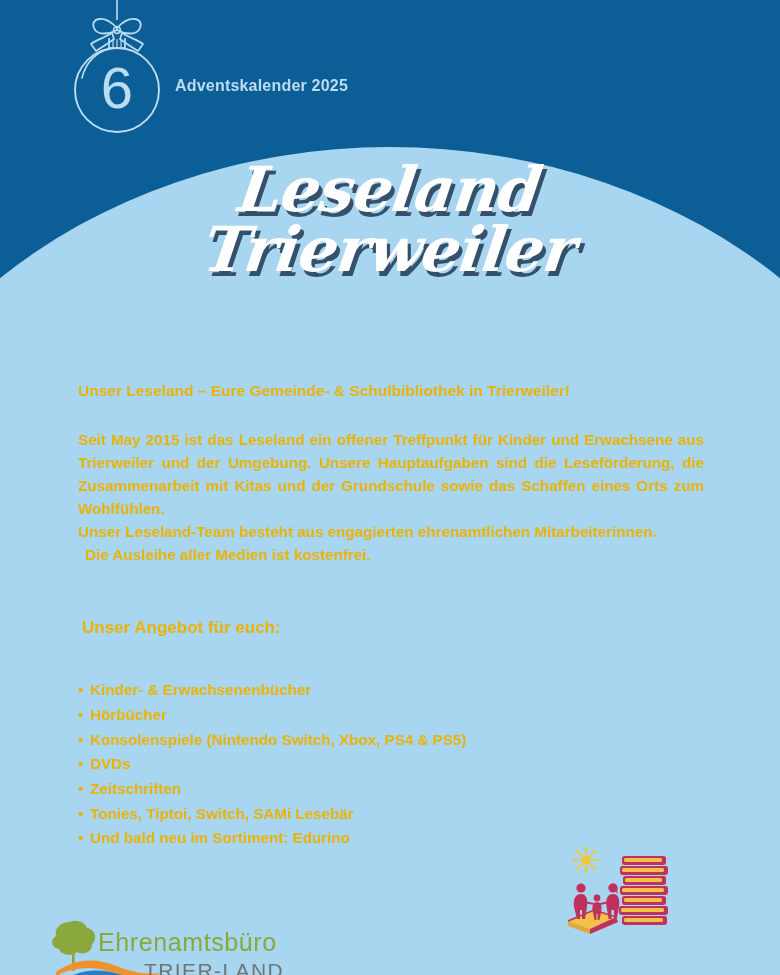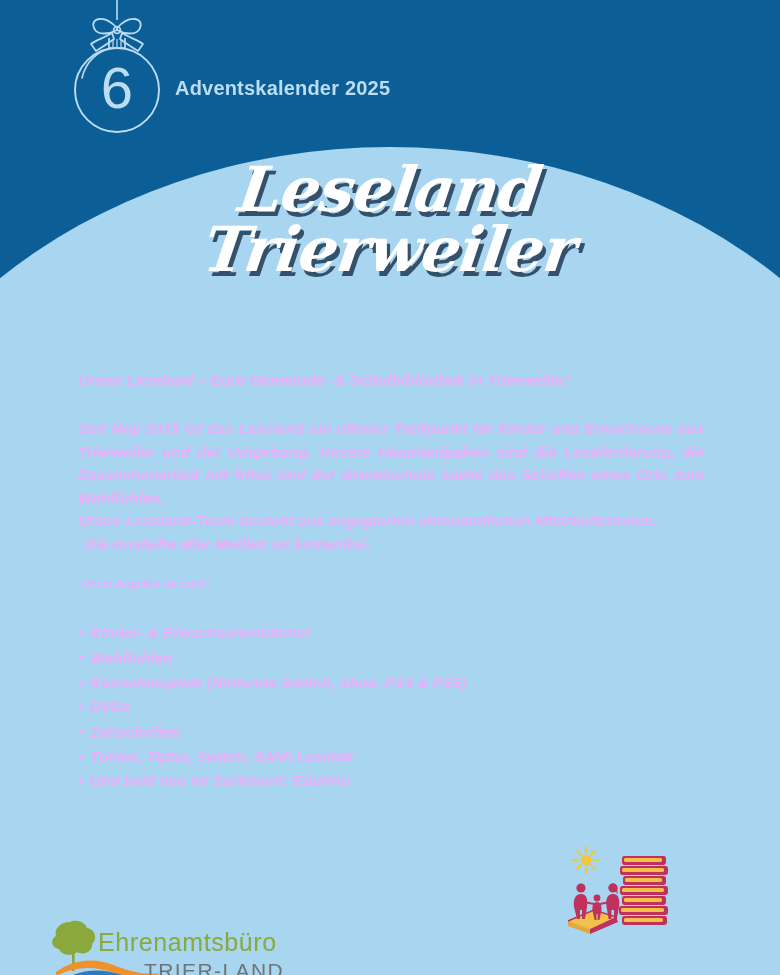--- a/index.html
+++ b/index.html
@@ -48,21 +48,21 @@
     left: 62px;
     top: -2px;
     width: 110px;
     height: 146px;
   }
 
   .header-title {
     position: absolute;
     left: 175px;
     top: 77px;
-    font-size: 20px;
+    font-size: 16px;
     font-weight: bold;
     letter-spacing: 0.2px;
     color: #bcdcf2;
     white-space: nowrap;
   }
 
   
   .title-block {
     position: absolute;
     left: 0;
@@ -82,24 +82,23 @@
     letter-spacing: -1px;
     transform: skewX(-8deg);
   }
   .title-line.l1 { font-size: 62px; }
   .title-line.l2 { font-size: 62px; }
 
   
   .content {
     position: absolute;
     left: 78px;
-    top: 370px;
+    top: 381px;
     width: 626px;
-    color: #f0abfc;
-    font-style: italic;
+    color: #eab308;
   }
 
   .lead {
     font-size: 15.5px;
     font-weight: bold;
     line-height: 1.35;
     margin: 0 0 26px 0;
   }
 
   .para {
@@ -109,28 +108,28 @@
     text-align: justify;
     margin: 0;
   }
   .para .noj {
     display: block;
     text-align: left;
     margin-left: 7px;
   }
 
   .offer-head {
-    margin: 22px 0 0 4px;
-    font-size: 11px;
+    margin: 52px 0 0 4px;
+    font-size: 17px;
     font-weight: bold;
   }
 
   .offer-list {
     list-style: none;
-    margin: 32px 0 0 0;
+    margin: 40px 0 0 0;
     padding: 0;
   }
   .offer-list li {
     font-size: 15.2px;
     font-weight: bold;
     line-height: 1.62;
     padding-left: 12px;
     position: relative;
   }
   .offer-list li::before {
@@ -207,21 +206,21 @@
     <p class="para">Seit May 2015 ist das Leseland ein offener Treffpunkt für Kinder und Erwachsene aus Trierweiler und der Umgebung. Unsere Hauptaufgaben sind die Leseförderung, die Zusammenarbeit mit Kitas und der Grundschule sowie das Schaffen eines Orts zum Wohlfühlen.</p>
     <p class="para">Unser Leseland-Team besteht aus engagierten ehrenamtlichen Mitarbeiterinnen.</p>
     <p class="para">
       <span class="noj">Die Ausleihe aller Medien ist kostenfrei.</span>
     </p>
 
     <p class="offer-head">Unser Angebot für euch:</p>
 
     <ul class="offer-list">
       <li>Kinder- &amp; Erwachsenenbücher</li>
-      <li>Wohlfühlen</li>
+      <li>Hörbücher</li>
       <li>Konsolenspiele (Nintendo Switch, Xbox, PS4 &amp; PS5)</li>
       <li>DVDs</li>
       <li>Zeitschriften</li>
       <li>Tonies, Tiptoi, Switch, SAMi Lesebär</li>
       <li>Und bald neu im Sortiment: Edurino</li>
     </ul>
   </div>
 
   <div class="logo-ehrenamt">
     <svg viewBox="0 0 240 72" width="240" height="72" aria-hidden="true">

